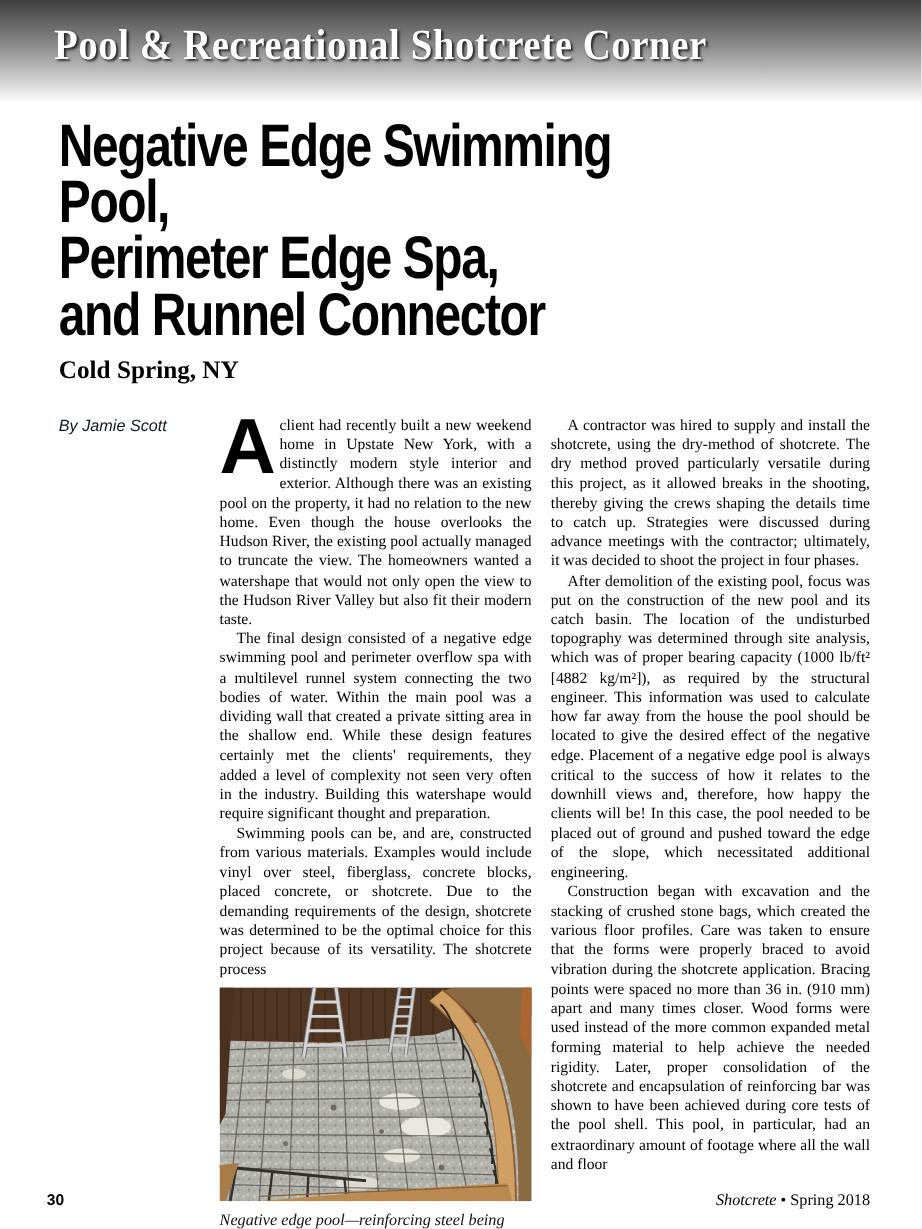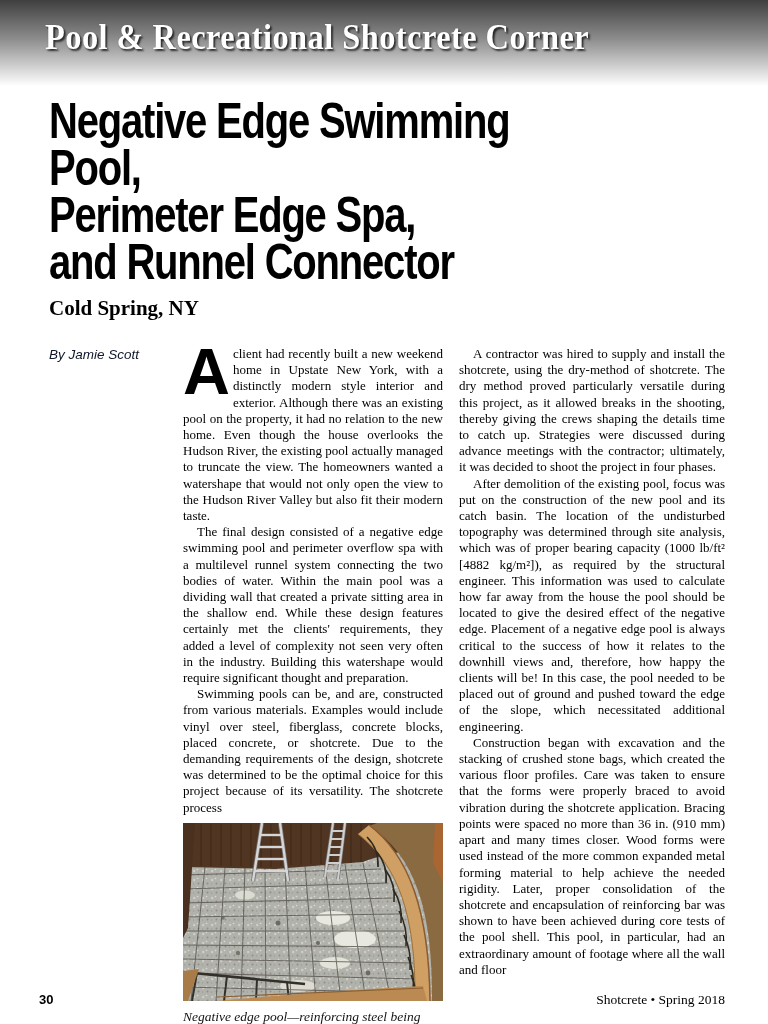--- a/index.html
+++ b/index.html
@@ -68,21 +68,21 @@
   }
 
   
   .footer {
     position:absolute; left:39px; right:43px; bottom:16px;
     display:flex; justify-content:space-between; align-items:baseline;
     font-size:13.5px;
   }
   .page-num { font-family:"Liberation Sans", sans-serif; font-weight:bold; font-size:13px; }
   .journal-line { font-family:"Liberation Serif", serif; }
-  .journal-name { }
+  .journal-name { font-style:italic; }
 </style>
 </head>
 <body>
 
 <div class="page">
 
   <header class="banner">
     <div class="banner-title">Pool &amp; Recreational Shotcrete Corner</div>
   </header>
 

